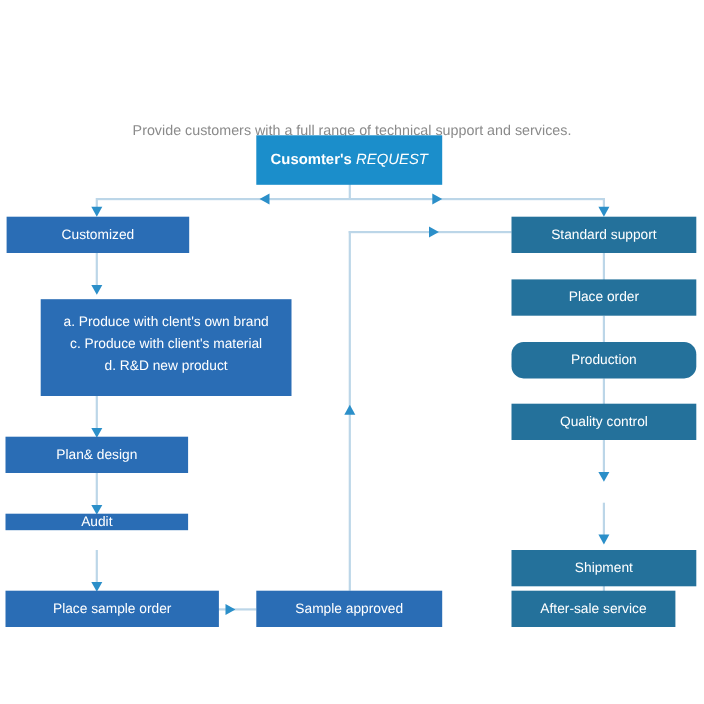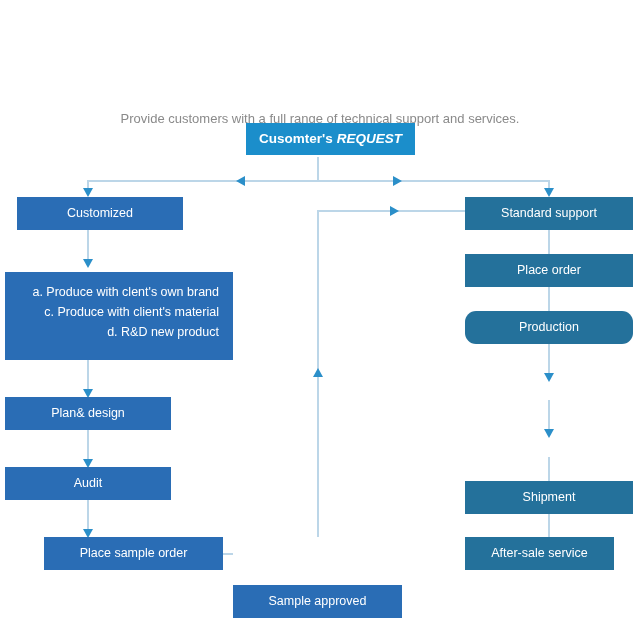--- a/index.html
+++ b/index.html
@@ -61,38 +61,38 @@
     line-height: 1.25;
     z-index: 3;
   }
   .node.head {
     background: #1b8ecb;
     font-weight: bold;
     font-size: 13.5px;
   }
   .node.head .ital {
     font-style: italic;
-    font-weight: bold;
+    font-weight: normal;
     padding-left: 4px;
   }
   .node.left {
     background: #2a6db5;
   }
   .node.right {
     background: #24719b;
   }
   .node.mid {
     background: #2a6db5;
-    margin-top: 48px;
   }
   .node.list {
     display: block;
-    text-align: right;
+    text-align: center;
     padding: 10px 14px 0 14px;
     background: #2a6db5;
+    margin-left: 32px;
   }
   .node.list .li {
     font-size: 12.5px;
     line-height: 20px;
     color: #ffffff;
     white-space: nowrap;
   }
 
   
   .ln {
@@ -142,21 +142,21 @@
   <div class="ln h" style="left:88px; top:180px; width:461px;"></div>
 
   <div class="arr left" style="left:236px; top:176px;"></div>
   <div class="arr right" style="left:393px; top:176px;"></div>
 
   <div class="ln v" style="left:87px; top:180px; height:10px;"></div>
   <div class="arr down" style="left:83px; top:188px;"></div>
   <div class="ln v" style="left:548px; top:180px; height:10px;"></div>
   <div class="arr down" style="left:544px; top:188px;"></div>
 
-  <div class="node head" style="left:246px; top:123px; width:169px; height:32px;justify-content:center;">
+  <div class="node head" style="left:233px; top:123px; width:169px; height:45px;justify-content:center;">
     <span>Cusomter's</span>
       <span class="ital">REQUEST</span>
   </div>
 
   <div class="ln v" style="left:87px; top:230px; height:32px;"></div>
   <div class="arr down" style="left:83px; top:259px;"></div>
 
   <div class="ln v" style="left:87px; top:360px; height:32px;"></div>
   <div class="arr down" style="left:83px; top:389px;"></div>
 
@@ -167,31 +167,31 @@
   <div class="arr down" style="left:83px; top:529px;"></div>
 
   <div class="ln h" style="left:171px; top:553px; width:62px;"></div>
   <div class="arr right" style="left:205px; top:549px;"></div>
 
   <div class="ln v" style="left:317px; top:210px; height:327px;"></div>
   <div class="arr up" style="left:313px; top:368px;"></div>
   <div class="ln h" style="left:317px; top:210px; width:148px;"></div>
   <div class="arr right" style="left:390px; top:206px;"></div>
 
-  <div class="node left" style="left:17px; top:197px; width:166px; height:33px;">Customized</div>
+  <div class="node left" style="left:6px; top:197px; width:166px; height:33px;">Customized</div>
 
   <div class="node list" style="left:5px; top:272px; width:228px; height:88px;">
     <div class="li">a. Produce with clent's own brand</div>
     <div class="li">c. Produce with client's material</div>
     <div class="li">d. R&amp;D new product</div>
   </div>
 
   <div class="node left" style="left:5px; top:397px; width:166px; height:33px;">Plan&amp; design</div>
-  <div class="node left" style="left:5px; top:467px; width:166px; height:33px;">Audit</div>
-  <div class="node left" style="left:5px; top:537px; width:179px; height:33px;margin-left:39px;">Place sample order</div>
+  <div class="node left" style="left:5px; top:467px; width:166px; height:15px;">Audit</div>
+  <div class="node left" style="left:5px; top:537px; width:194px; height:33px;">Place sample order</div>
 
   <div class="node mid" style="left:233px; top:537px; width:169px; height:33px;">Sample approved</div>
 
   <div class="ln v" style="left:548px; top:230px; height:32px;"></div>
   <div class="arr down" style="left:544px; top:259px;"></div>
 
   <div class="ln v" style="left:548px; top:287px; height:32px;"></div>
   <div class="arr down" style="left:544px; top:316px;"></div>
 
   <div class="ln v" style="left:548px; top:344px; height:32px;"></div>
@@ -202,16 +202,17 @@
 
   <div class="ln v" style="left:548px; top:457px; height:32px;"></div>
   <div class="arr down" style="left:544px; top:486px;"></div>
 
   <div class="ln v" style="left:548px; top:514px; height:32px;"></div>
   <div class="arr down" style="left:544px; top:543px;"></div>
 
   <div class="node right" style="left:465px; top:197px; width:168px; height:33px;">Standard support</div>
   <div class="node right" style="left:465px; top:254px; width:168px; height:33px;">Place order</div>
   <div class="node right" style="left:465px; top:311px; width:168px; height:33px;border-radius:11px;">Production</div>
-  <div class="node right" style="left:465px; top:481px; width:168px; height:33px;">Shipment</div>
+  <div class="node right" style="left:465px; top:367px; width:168px; height:33px;">Quality control</div>
+  <div class="node right" style="left:465px; top:500px; width:168px; height:33px;">Shipment</div>
   <div class="node right" style="left:465px; top:537px; width:149px; height:33px;">After-sale service</div>
 
 </div>
 
 </body></html>

